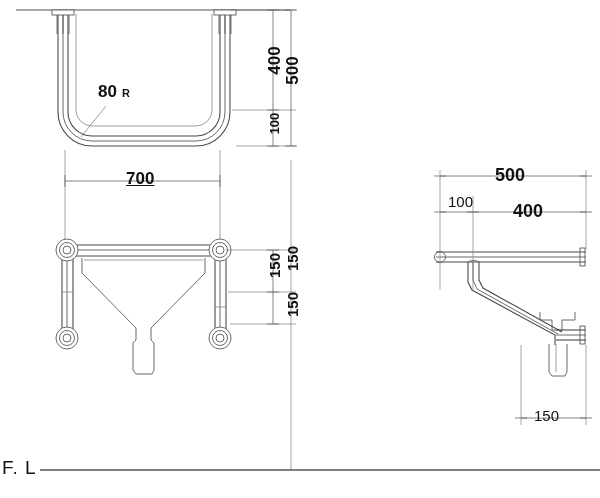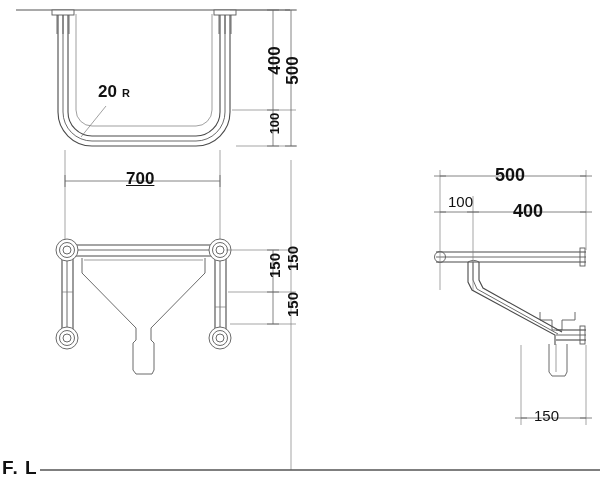--- a/index.html
+++ b/index.html
@@ -197,21 +197,21 @@
       <line class="dim" x1="580" y1="212" x2="592" y2="212"></line>
 
       <line class="ext" x1="521" y1="345" x2="521" y2="425"></line>
       <line class="ext" x1="586" y1="345" x2="586" y2="425"></line>
       <line class="dim" x1="521" y1="418" x2="586" y2="418"></line>
       <line class="dim" x1="515" y1="418" x2="527" y2="418"></line>
       <line class="dim" x1="580" y1="418" x2="592" y2="418"></line>
     </g>
   </svg>
 
-  <div class="dimtext" style="left:98px;top:83px;font-size:17px;font-weight:700;">20</div>
+  <div class="dimtext" style="left:98px;top:83px;font-size:17px;font-weight:700;">80</div>
   <div class="dimtext" style="left:122px;top:88px;font-size:11px;font-weight:700;">R</div>
 
   <div class="dimtext" style="left:126px;top:170px;font-size:17px;font-weight:700;text-decoration:underline;">700</div>
 
   <div class="dimtext rot90" style="left:254px;top:52px;width:40px;text-align:center;font-size:17px;font-weight:700;">400</div>
 
   <div class="dimtext rot90" style="left:258px;top:117px;width:32px;text-align:center;font-size:13px;font-weight:700;">100</div>
 
   <div class="dimtext rot90" style="left:272px;top:62px;width:40px;text-align:center;font-size:17px;font-weight:700;">500</div>
 
@@ -222,15 +222,15 @@
   <div class="dimtext rot90" style="left:272px;top:297px;width:40px;text-align:center;font-size:15px;font-weight:700;">150</div>
 
   <div class="dimtext" style="left:495px;top:166px;font-size:18px;font-weight:700;">500</div>
 
   <div class="dimtext" style="left:448px;top:194px;font-size:15px;font-weight:400;">100</div>
 
   <div class="dimtext" style="left:513px;top:202px;font-size:18px;font-weight:700;">400</div>
 
   <div class="dimtext" style="left:534px;top:408px;font-size:15px;font-weight:400;">150</div>
 
-  <div class="dimtext" style="left:2px;top:458px;font-size:19px;font-weight:700;letter-spacing:1px;">F. L</div>
+  <div class="dimtext" style="left:2px;top:458px;font-size:19px;font-weight:400;letter-spacing:1px;">F. L</div>
 
 </div>
 
 </body></html>

